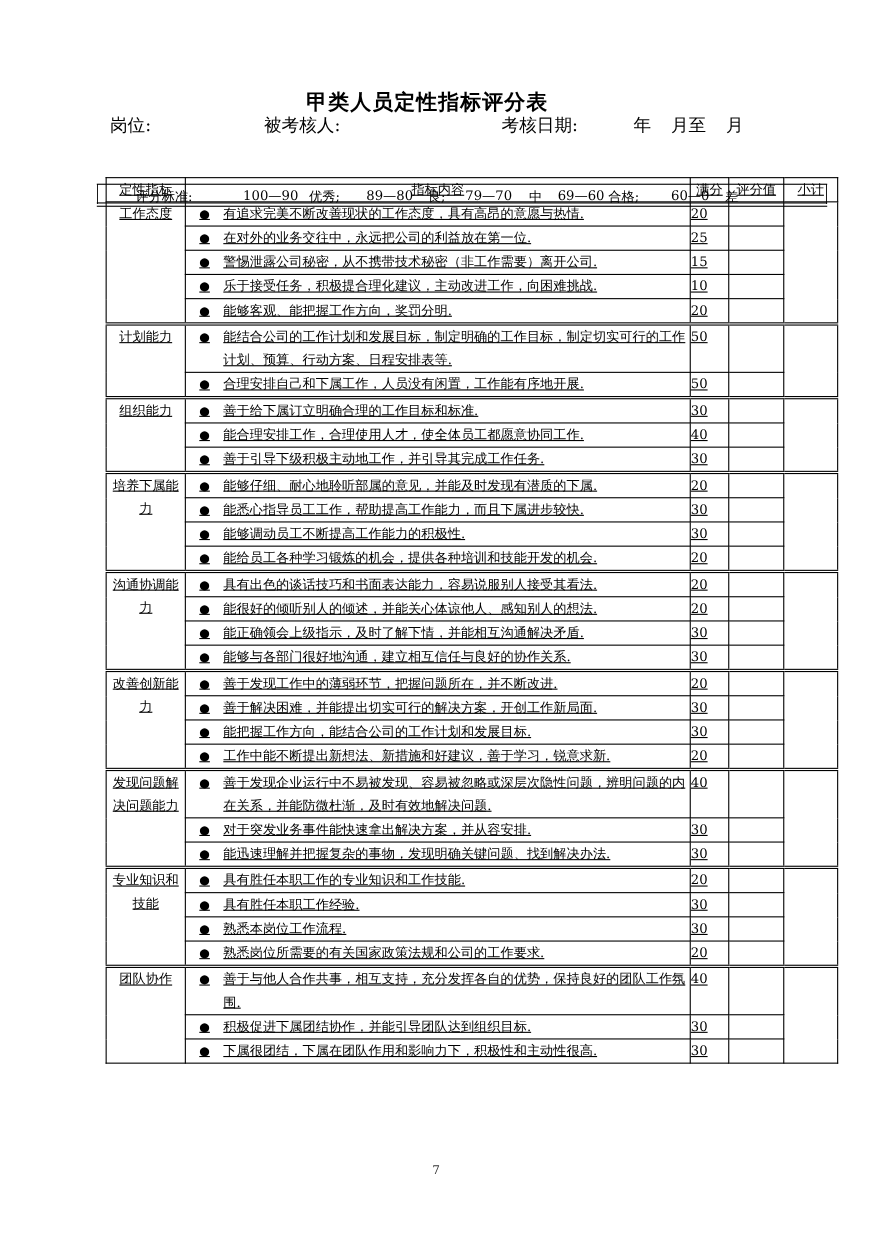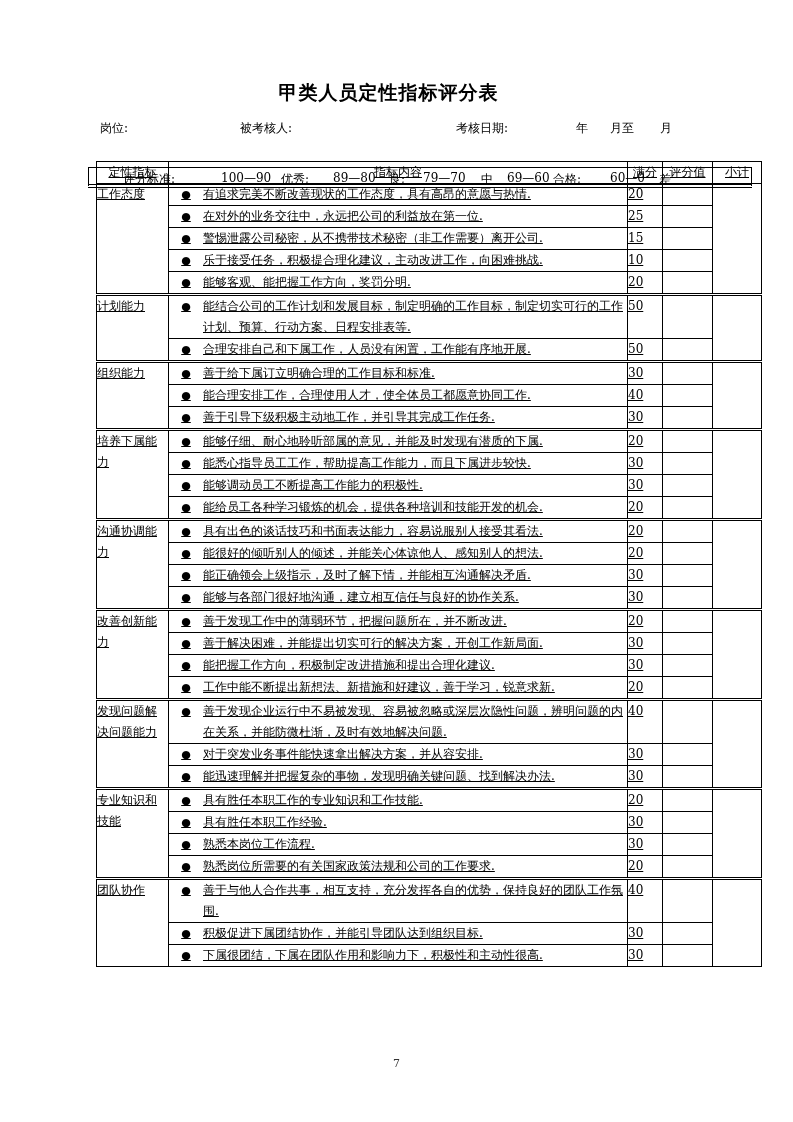--- a/index.html
+++ b/index.html
@@ -7,42 +7,42 @@
     width: 793px; height: 1122px; position: relative; overflow: hidden;
     font-family: "DejaVu Serif", "Liberation Serif", serif;
     color: #000;
   }
   .title {
     position: absolute; left: 0; top: 80px; width: 777px;
     text-align: center; font-size: 19px; font-weight: bold; letter-spacing: 1px;
     font-family: "DejaVu Sans", "Liberation Sans", sans-serif;
   }
   .meta {
-    position: absolute; top: 120px; left: 100px; width: 660px; height: 18px;
-    font-size: 12px; white-space: nowrap; text-align: right;
+    position: absolute; top: 104px; left: 100px; width: 660px; height: 18px;
+    font-size: 16px; white-space: nowrap; text-align: right;
   }
   .meta span { position: absolute; top: 0; }
   .blank { display: inline-block; border-bottom: 1px solid #000; height: 14px; vertical-align: bottom; }
   .criteria {
     position: absolute; left: 88px; top: 135px; width: 664px; height: 21px;
     border: 1px solid #000; border-bottom: 4px double #000; box-sizing: border-box;
     font-size: 12px;
     margin-top: 32px;
   }
   .criteria span { position: absolute; top: 3px; white-space: nowrap; }
   table.grid {
     position: absolute; left: 96px; top: 161px; width: 665px;
     border-collapse: collapse; table-layout: fixed; font-size: 12px; text-decoration: underline;
   }
   table.grid td, table.grid th {
     border: 1px solid #000; padding: 0; vertical-align: top; font-weight: normal;
     line-height: 21px;
   }
   table.grid th { text-align: center; height: 21px; }
-  td.cat { text-align: left; padding-top: 1px; letter-spacing: 0px; }
+  td.cat { text-align: center; padding-top: 1px; letter-spacing: 0px; }
   td.content { padding-left: 0; }
   .row-inner { display: flex; }
   .bullet { width: 34px; flex: none; text-align: center; font-size: 11px; }
   .txt { flex: 1; padding-right: 4px; }
   td.score { padding-left: 6px; }
   tr.group-start td { border-top: 3px double #000; }
   .page-no {
     position: absolute; top: 1057px; left: 0; width: 793px; text-align: center;
     font-size: 11px; color: #333;
   }
@@ -317,21 +317,21 @@
             <span class="txt">善于解决困难，并能提出切实可行的解决方案，开创工作新局面.</span>
           </div>
         </td>
         <td class="score">30</td>
         <td></td>
       </tr>
       <tr>
         <td class="content">
           <div class="row-inner">
             <span class="bullet">●</span>
-            <span class="txt">能把握工作方向，积极制定改进措施和提出合理化建议.</span>
+            <span class="txt">能把握工作方向，能结合公司的工作计划和发展目标.</span>
           </div>
         </td>
         <td class="score">30</td>
         <td></td>
       </tr>
       <tr>
         <td class="content">
           <div class="row-inner">
             <span class="bullet">●</span>
             <span class="txt">工作中能不断提出新想法、新措施和好建议，善于学习，锐意求新.</span>

